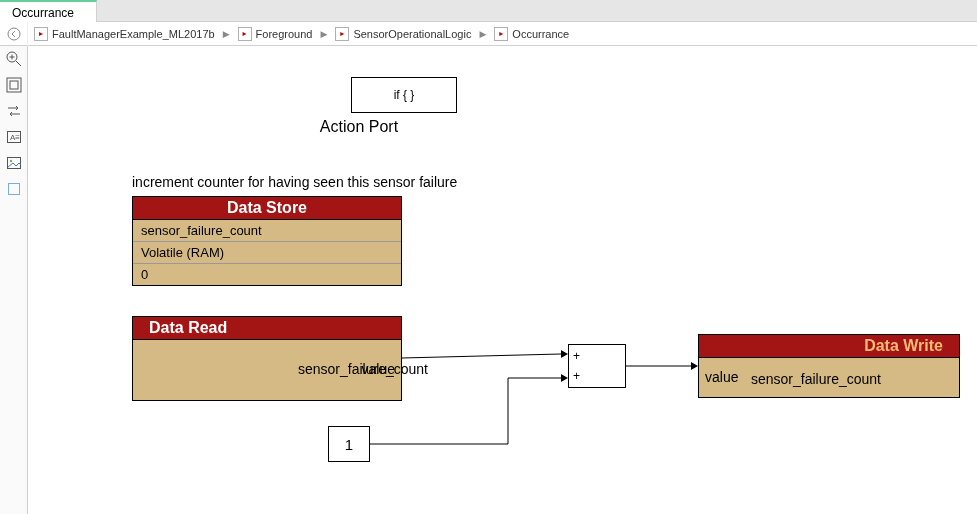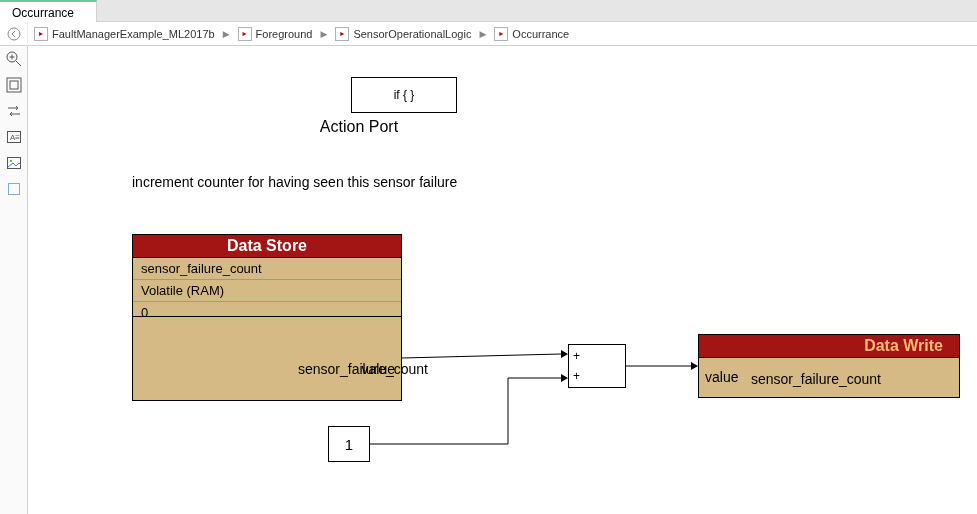--- a/index.html
+++ b/index.html
@@ -26,21 +26,21 @@
   .canvas * { position:absolute; }
 
   
   .action-port { left:281px; top:31px; width:106px; height:36px; border:1px solid #000; background:#fff; display:flex; align-items:center; justify-content:center; font-size:12px; cursor:pointer;margin-left:42px; }
   .action-port-label { left:281px; top:72px; width:100px; text-align:center; font-size:16px; }
 
   
   .comment { left:104px; top:128px; font-size:14px; }
 
   
-  .ds-block { left:104px; top:150px; width:270px; border:1px solid #000; background:#d6ba85; cursor:pointer;margin-top:38px; }
+  .ds-block { left:104px; top:150px; width:270px; border:1px solid #000; background:#d6ba85; cursor:pointer; }
   .ds-block .hdr { position:relative; background:#a31414; color:#fff; text-align:center; font-weight:bold; font-size:16px; padding:2px 0; border-bottom:1px solid #000; }
   .ds-block .body { position:relative; font-size:13px; }
   .ds-block .row { position:relative; padding:3px 8px; border-top:1px solid #999; }
   .ds-block .row:first-child { border-top:none; }
 
   
   .dr-block { left:104px; top:270px; width:270px; height:85px; border:1px solid #000; background:#d6ba85; cursor:pointer; }
   .dr-block .hdr { position:relative; background:#a31414; color:#fff; text-align:left; font-weight:bold; font-size:16px; padding:2px 0 2px 16px; border-bottom:1px solid #000; }
   .dr-sig { left:165px; top:44px; font-size:14px; }
   .dr-port { right:6px; top:44px; font-size:14px; }
@@ -158,20 +158,21 @@
   <div class="ds-block">
     <div class="hdr">Data Store</div>
     <div class="body">
       <div class="row">sensor_failure_count</div>
       <div class="row">Volatile (RAM)</div>
       <div class="row">0</div>
     </div>
   </div>
 
   <div class="dr-block">
+    <div class="hdr">Data Read</div>
     <span class="dr-sig">sensor_failure_count</span>
     <span class="dr-port">value</span>
   </div>
 
   <div class="const-block">
     <span>1</span>
   </div>
 
   <div class="sum-block">
     <span class="sum-p1">+</span>

